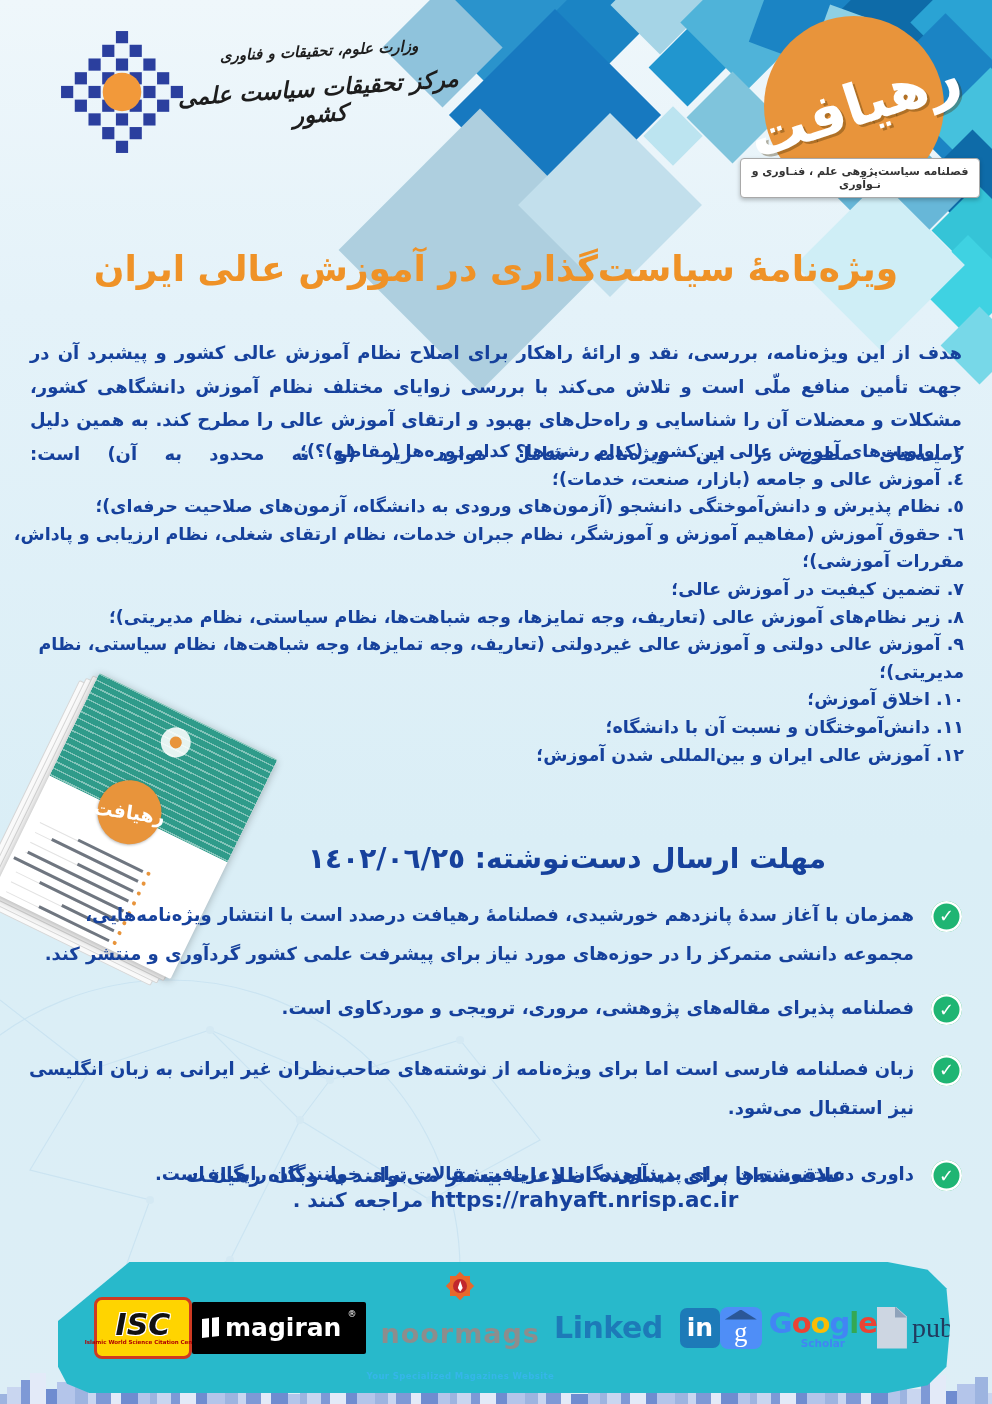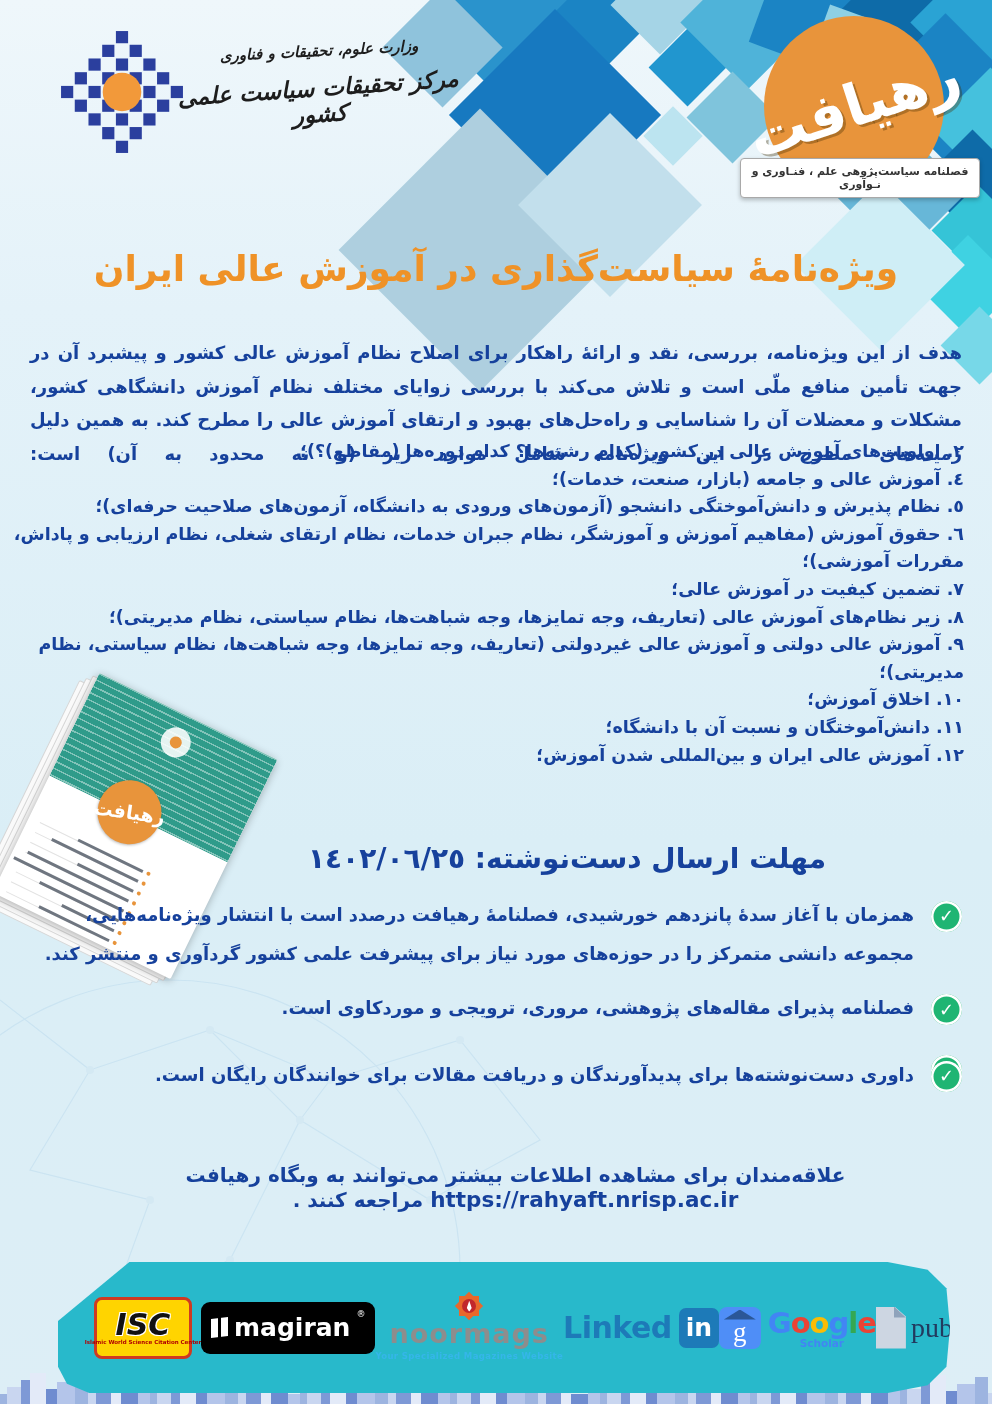--- a/index.html
+++ b/index.html
@@ -78,36 +78,36 @@
   
   .footer-bar{position:absolute;left:58px;top:1262px;width:892px;height:131px;z-index:3;
       background:#28b9cb;display:flex;align-items:center;justify-content:space-between;
       padding:0 26px 0 36px;box-sizing:border-box;
       clip-path:polygon(8% 0,93% 0,97.5% 6%,99.6% 20%,100% 50%,99.6% 80%,97.5% 94%,93% 100%,3.5% 100%,1% 93%,0 80%,0 45%,8% 0);}
   .isc{width:92px;height:56px;background:#ffd400;border:3px solid #cf3a22;border-radius:8px;
        display:flex;flex-direction:column;align-items:center;justify-content:center;flex:none;}
   .isc-label{font-size:30px;font-weight:900;font-style:italic;line-height:28px;color:#111;
        text-shadow:-1px -1px 0 #fff,1px -1px 0 #fff,-1px 1px 0 #fff,1px 1px 0 #fff;}
   .isc-caption{font-size:5.5px;color:#b00000;font-weight:bold;white-space:nowrap;}
-  .magiran{height:52px;background:#000;border-radius:9px;display:flex;align-items:center;gap:6px;
-       padding:0 10px;color:#fff;flex:none;margin-left:9px;}
+  .magiran{height:52px;background:#000;border-radius:2px;display:flex;align-items:center;gap:6px;
+       padding:0 10px;color:#fff;flex:none;}
   .mag-book{width:17px;height:19px;background:linear-gradient(90deg,#fff 0 44%,#000 44% 56%,#fff 56% 100%);
        transform:skewY(-6deg);}
   .mag-word{font-size:25px;font-weight:bold;}
   .mag-reg{font-size:9px;align-self:flex-start;margin-top:7px;}
-  .noormags{display:flex;flex-direction:column;align-items:center;line-height:1;flex:none;}
+  .noormags{display:flex;flex-direction:column;align-items:center;line-height:1;flex:none;gap:20px;}
   .nm-star{width:24px;height:24px;position:relative;margin-bottom:2px;}
   .nm-star::before,.nm-star::after{content:"";position:absolute;inset:2px;background:#e8682c;}
   .nm-star::after{transform:rotate(45deg);}
   .nm-core{position:absolute;inset:5px;background:#c1272d;border-radius:50%;z-index:1;}
   .nm-nib{position:absolute;left:50%;top:50%;width:7px;height:11px;transform:translate(-50%,-50%);
        background:#fff;clip-path:polygon(50% 0,85% 65%,50% 100%,15% 65%);z-index:2;}
   .nm-word{font-size:27px;font-weight:800;color:#8d8d8d;letter-spacing:1px;}
   .nm-caption{font-size:8.5px;color:#35b6e9;font-weight:bold;margin-top:5px;letter-spacing:.4px;}
-  .linkedin{display:flex;align-items:center;gap:7px;flex:none;}
+  .linkedin{display:flex;align-items:center;gap:17px;flex:none;}
   .li-word{font-size:30px;font-weight:bold;color:#1d7ab8;letter-spacing:-.5px;}
   .li-badge{width:40px;height:40px;background:#1d7ab8;border-radius:7px;color:#fff;font-size:25px;
        font-weight:bold;display:flex;align-items:center;justify-content:center;}
   .gscholar{display:flex;align-items:center;gap:7px;flex:none;}
   .gs-icon{width:42px;height:42px;background:#4f8ef7;border-radius:8px;position:relative;
        display:flex;align-items:flex-end;justify-content:center;color:#fff;
        font-family:"Liberation Serif",serif;font-size:27px;line-height:34px;}
   .gs-icon::before{content:"";position:absolute;top:3px;left:5px;right:5px;height:10px;background:#2b5797;
        clip-path:polygon(50% 0,100% 100%,0 100%);}
   .google{display:flex;flex-direction:column;align-items:center;}
@@ -295,20 +295,21 @@
     <div class="note">
       <span class="check">✓</span>
       <span>همزمان با آغاز سدهٔ پانزدهم خورشیدی، فصلنامهٔ رهیافت درصدد است با انتشار ویژه‌نامه‌هایی، مجموعه دانشی متمرکز را در حوزه‌های مورد نیاز برای پیشرفت علمی کشور گردآوری و منتشر کند.</span>
     </div>
     <div class="note">
       <span class="check">✓</span>
       <span>فصلنامه پذیرای مقاله‌های پژوهشی، مروری، ترویجی و موردکاوی است.</span>
     </div>
     <div class="note">
       <span class="check">✓</span>
+      <span>زبان فصلنامه فارسی است اما برای ویژه‌نامه از نوشته‌های صاحب‌نظران غیر ایرانی به زبان انگلیسی نیز استقبال می‌شود.</span>
     </div>
     <div class="note">
       <span class="check">✓</span>
       <span>داوری دست‌نوشته‌ها برای پدیدآورندگان و دریافت مقالات برای خوانندگان رایگان است.</span>
     </div>
   </div>
 
   <div class="website">
     <span>علاقه‌مندان برای مشاهده اطلاعات بیشتر می‌توانند به وبگاه رهیافت </span>
     <span class="url">https://rahyaft.nrisp.ac.ir</span>

